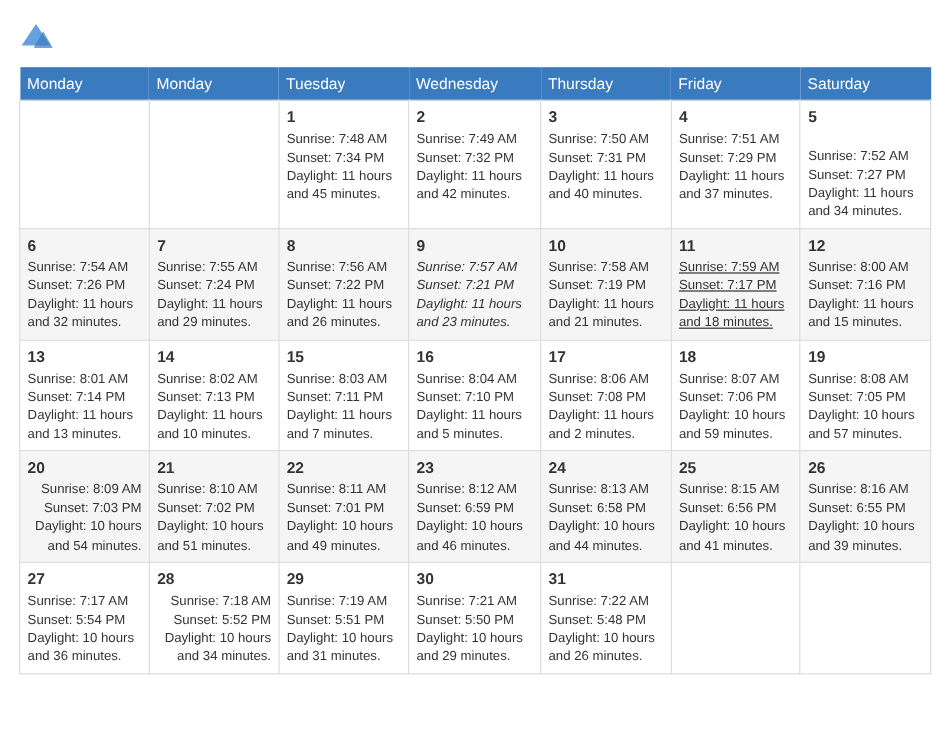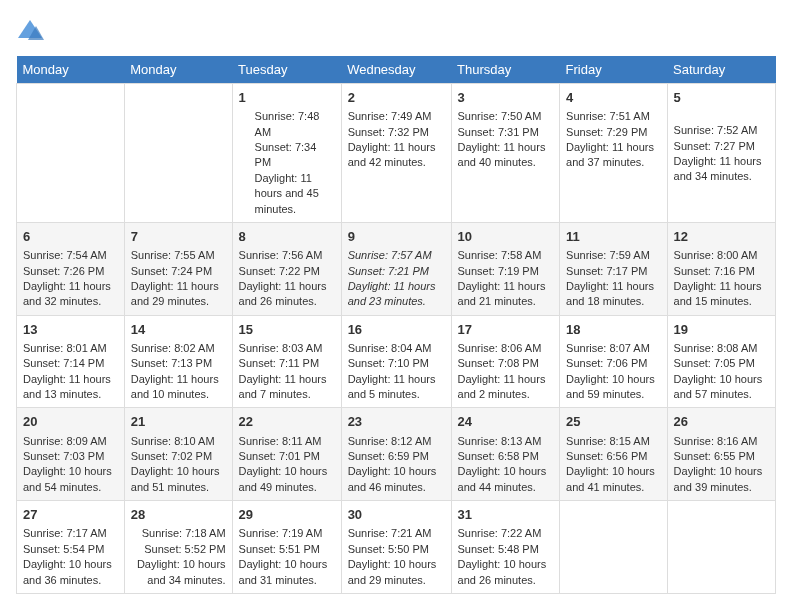--- a/index.html
+++ b/index.html
@@ -113,21 +113,21 @@
         <th>Friday</th>
         <th>Saturday</th>
       </tr>
   </thead>
   <tbody id="calendar-body">
   <tr>
         <td class="empty"></td>
         <td class="empty"></td>
         <td>
           <span class="day-num">1</span>
-          <div style="white-space: pre-line; margin-left: 16px;">Sunrise: 7:48 AM
+          <div style="white-space: pre-line;">Sunrise: 7:48 AM
 Sunset: 7:34 PM
 Daylight: 11 hours and 45 minutes.</div>
         </td>
         <td>
           <span class="day-num">2</span>
           <div style="white-space: pre-line;">Sunrise: 7:49 AM
 Sunset: 7:32 PM
 Daylight: 11 hours and 42 minutes.</div>
         </td>
         <td>
@@ -175,21 +175,21 @@
 Daylight: 11 hours and 23 minutes.</div>
         </td>
         <td>
           <span class="day-num">10</span>
           <div style="white-space: pre-line;">Sunrise: 7:58 AM
 Sunset: 7:19 PM
 Daylight: 11 hours and 21 minutes.</div>
         </td>
         <td>
           <span class="day-num">11</span>
-          <div style="white-space: pre-line;">Sunrise: 7:59 AM
+          <div style="white-space: pre-line; text-decoration: underline;">Sunrise: 7:59 AM
 Sunset: 7:17 PM
 Daylight: 11 hours and 18 minutes.</div>
         </td>
         <td>
           <span class="day-num">12</span>
           <div style="white-space: pre-line;">Sunrise: 8:00 AM
 Sunset: 7:16 PM
 Daylight: 11 hours and 15 minutes.</div>
         </td>
       </tr>
@@ -233,21 +233,21 @@
         <td>
           <span class="day-num">19</span>
           <div style="white-space: pre-line;">Sunrise: 8:08 AM
 Sunset: 7:05 PM
 Daylight: 10 hours and 57 minutes.</div>
         </td>
       </tr>
       <tr>
         <td>
           <span class="day-num">20</span>
-          <div style="white-space: pre-line;">Sunrise: 8:09 AM
+          <div style="white-space: pre-line; text-align: right;">Sunrise: 8:09 AM
 Sunset: 7:03 PM
 Daylight: 10 hours and 54 minutes.</div>
         </td>
         <td>
           <span class="day-num">21</span>
           <div style="white-space: pre-line;">Sunrise: 8:10 AM
 Sunset: 7:02 PM
 Daylight: 10 hours and 51 minutes.</div>
         </td>
         <td>

